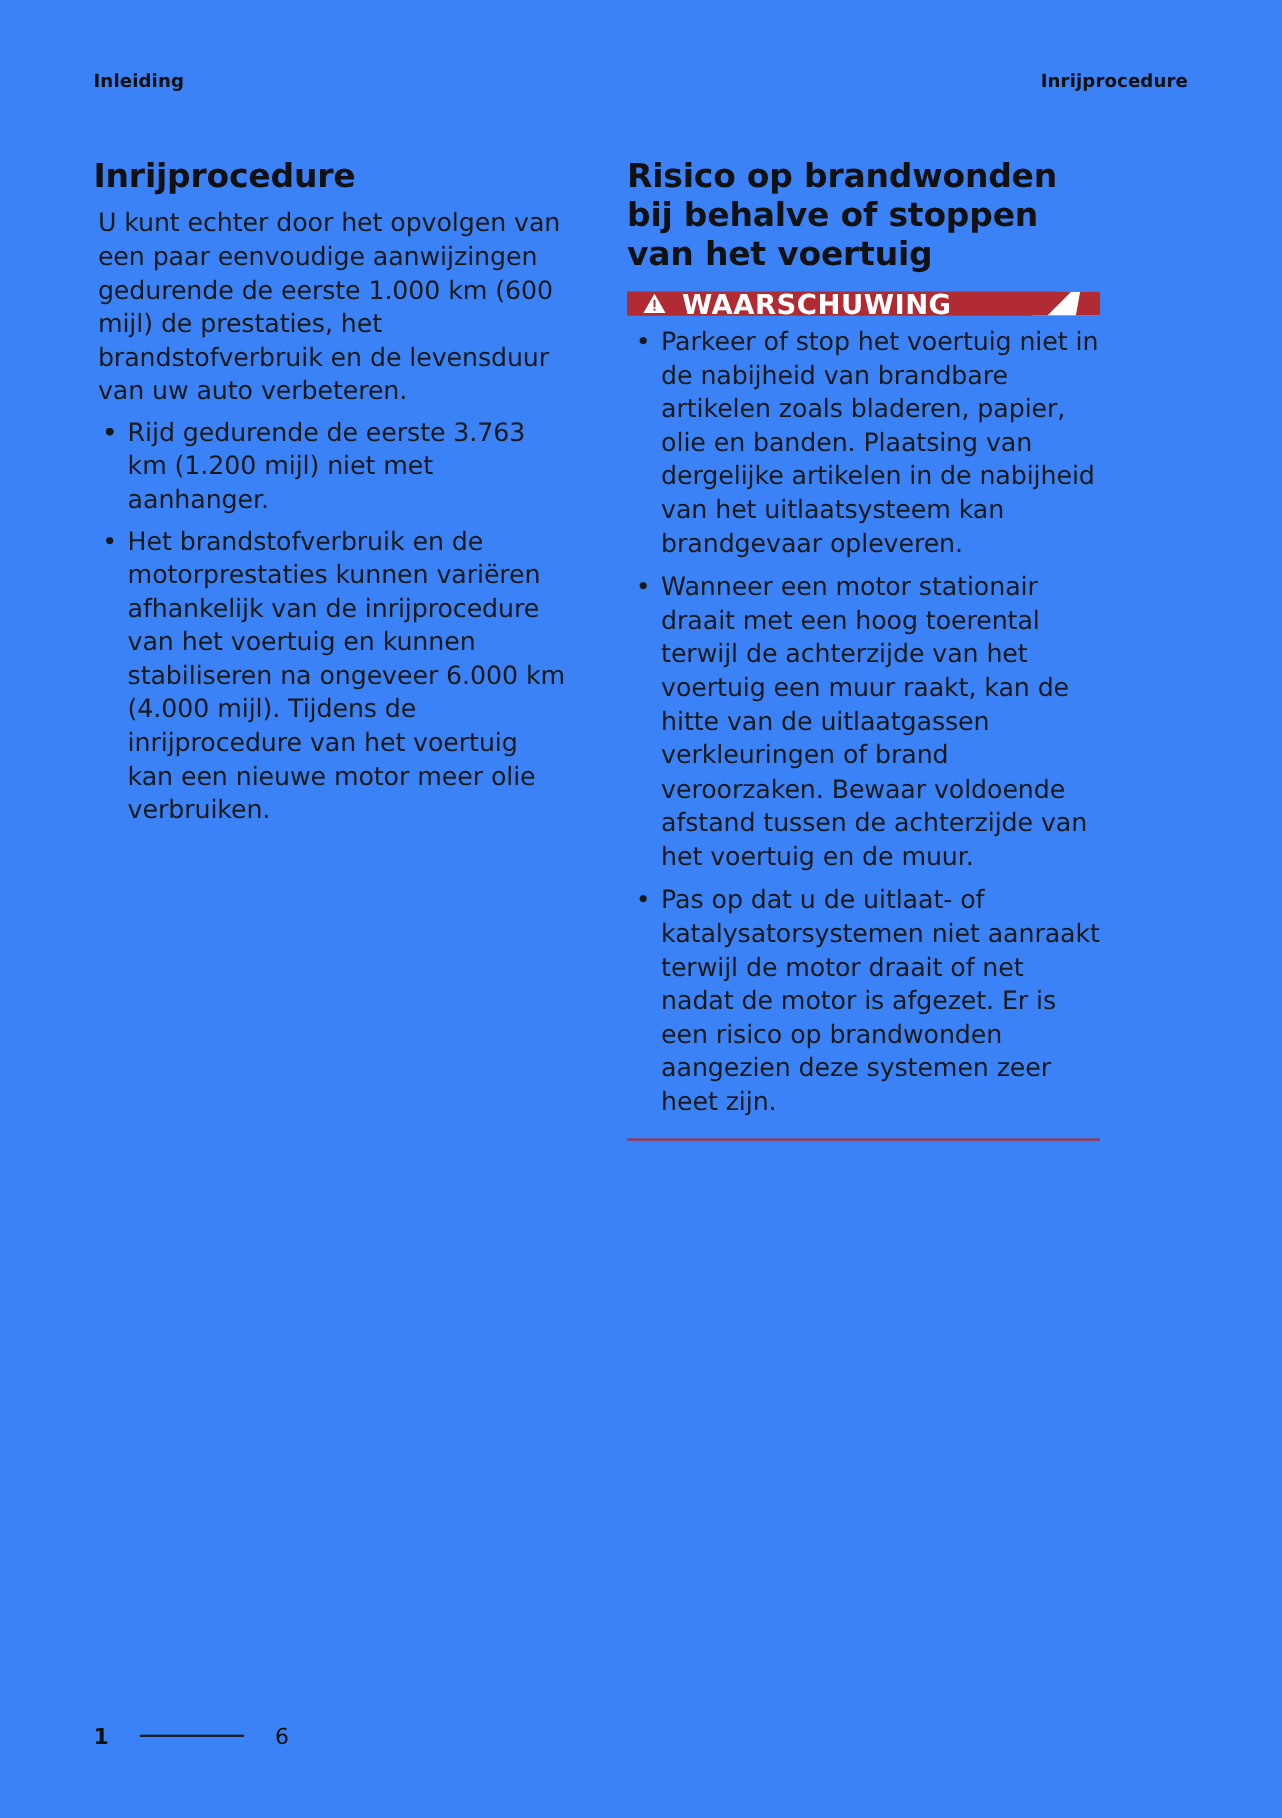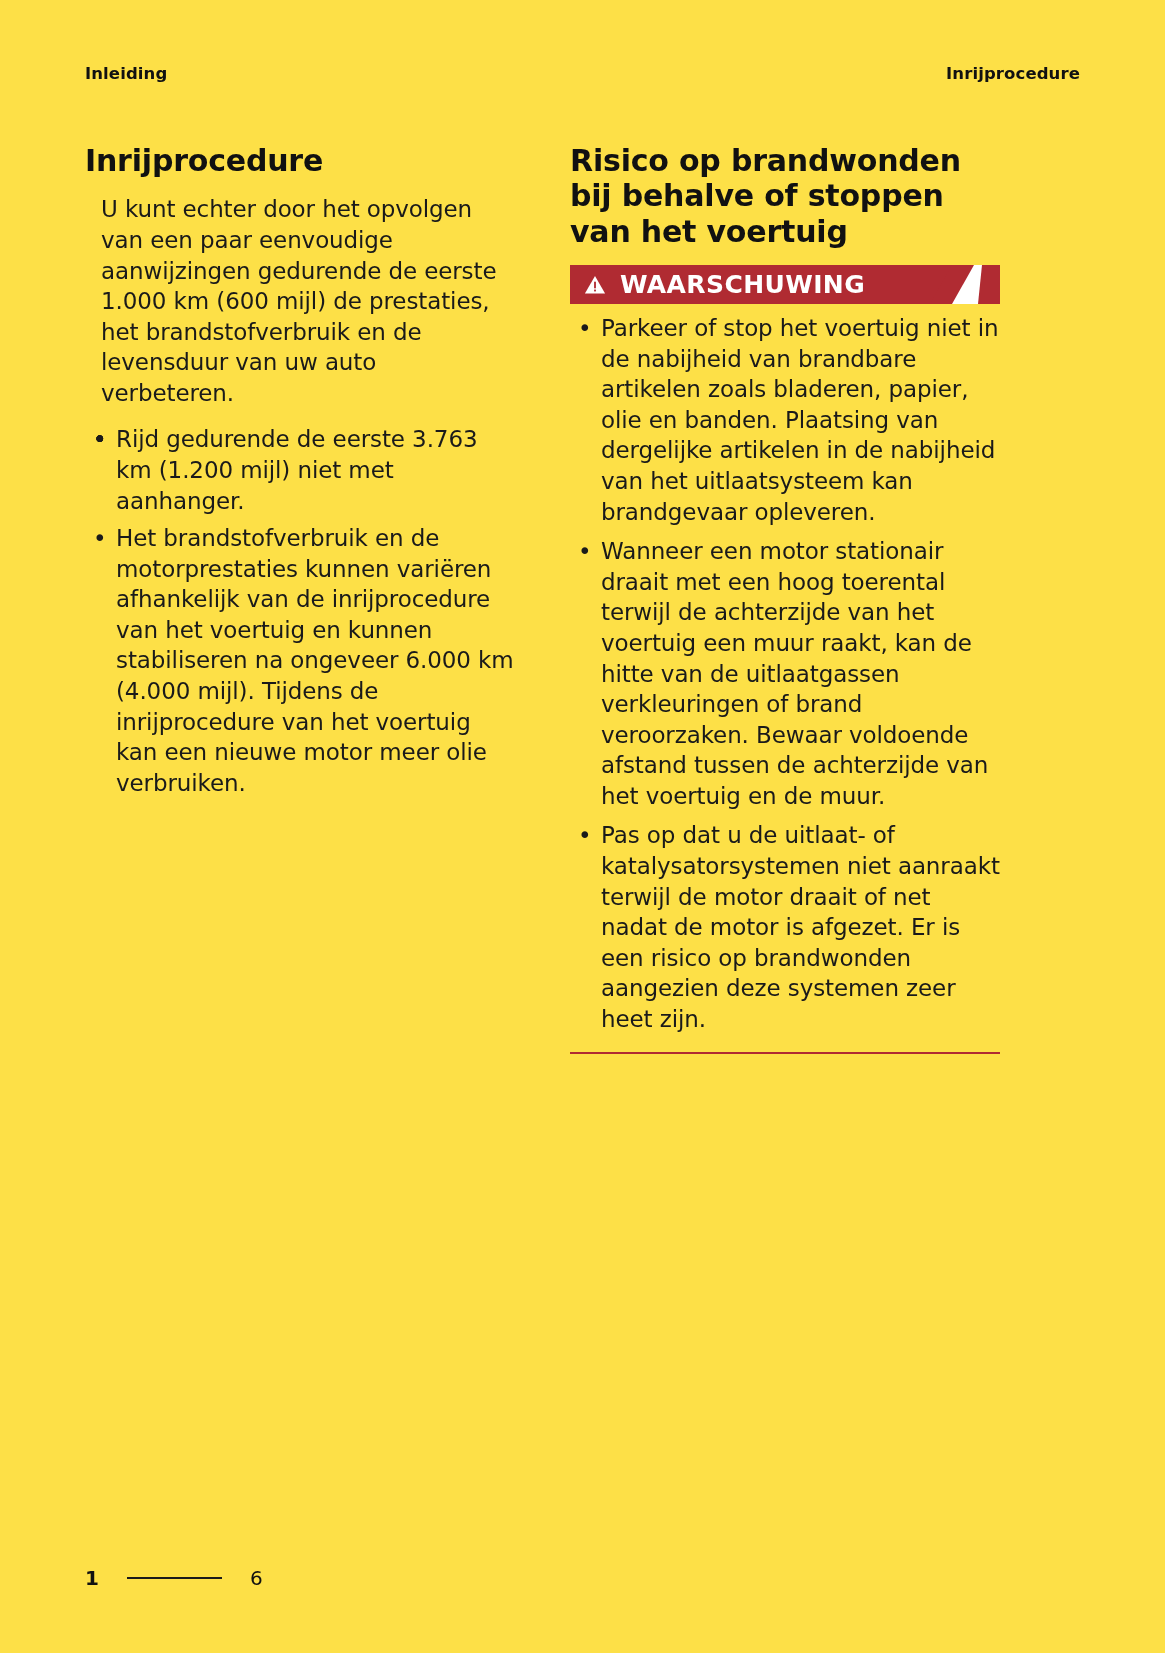--- a/index.html
+++ b/index.html
@@ -8,21 +8,21 @@
     background: #ffffff;
   }
   body {
     font-family: "DejaVu Sans", sans-serif;
     color: #1a1a1a;
   }
   .page {
     position: relative;
     width: 1165px;
     height: 1653px;
-    background: #fde047;
+    background: #3b82f6;
     overflow: hidden;
     box-sizing: border-box;
   }
 
   
   .running-header {
     position: absolute;
     top: 64px;
     left: 85px;
     right: 85px;
@@ -54,21 +54,21 @@
     font-weight: bold;
     line-height: 1.18;
     margin: 0 0 10px 0;
     letter-spacing: -0.2px;
     color: #111111;
   }
 
   p.body-text {
     font-size: 23px;
     line-height: 1.33;
-    margin: 16px;
+    margin: 4px;
     color: #1a1a1a;
     letter-spacing: -0.1px;
   }
 
   ul.bullets {
     list-style: none;
     margin: 0;
     padding: 0;
   }
   ul.bullets li {
@@ -88,21 +88,21 @@
     font-size: 23px;
     line-height: 1.33;
   }
 
   
   .warning-block {
     margin-top: 16px;
   }
   .warning-banner {
     position: relative;
-    height: 39px;
+    height: 22px;
     background: #b02b32;
     display: flex;
     align-items: center;
     overflow: hidden;
   }
   .warning-banner .warn-icon {
     margin-left: 14px;
     width: 22px;
     height: 22px;
     flex: 0 0 22px;

